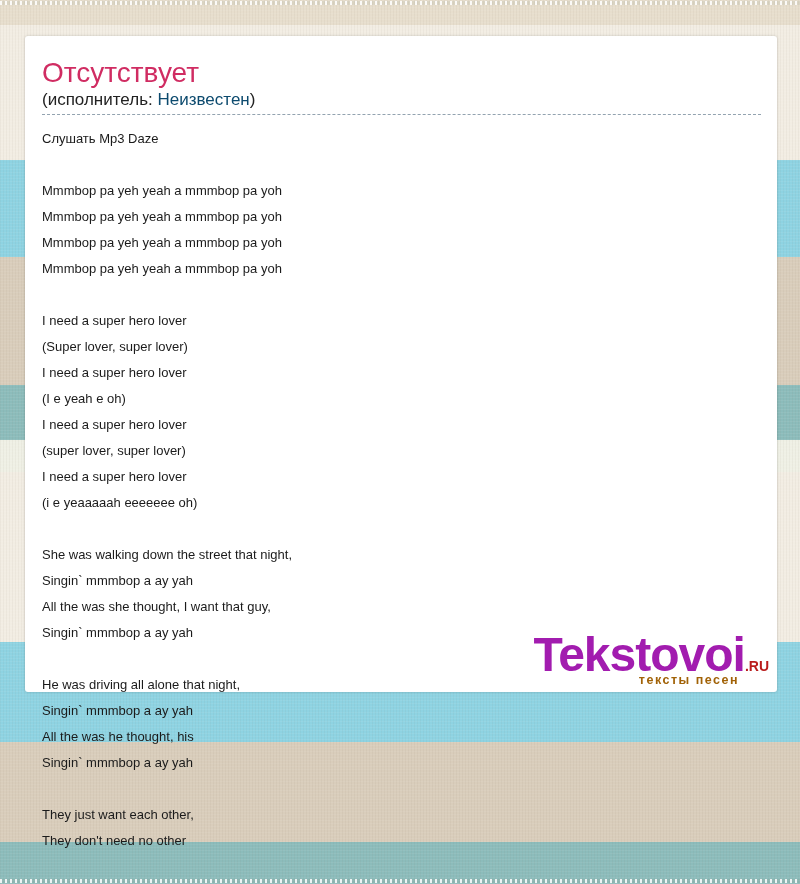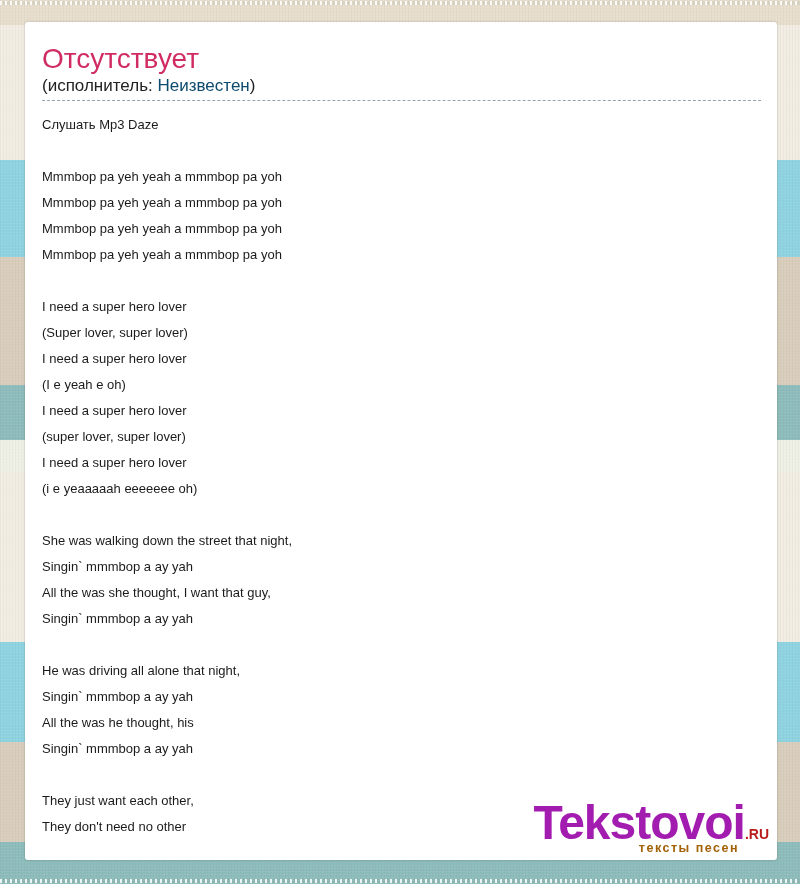--- a/index.html
+++ b/index.html
@@ -32,22 +32,22 @@
   }
   .dots-top, .dots-bottom {
     position: absolute; left: 0; right: 0; height: 4px; z-index: 2; pointer-events: none;
     background: repeating-linear-gradient(90deg,
       rgba(255,255,255,0.85) 0 2px, rgba(140,150,130,0.15) 2px 5px);
   }
   .dots-top { top: 1px; }
   .dots-bottom { bottom: 1px; }
 
   .panel {
-    position: absolute; left: 25px; top: 22px;
-    width: 752px; height: 838px;
+    position: absolute; left: 25px; top: 36px;
+    width: 752px; height: 656px;
     background: #ffffff;
     border-radius: 3px;
     box-shadow: 0 0 3px rgba(0,0,0,0.18);
     z-index: 3;
     box-sizing: border-box;
   }
   .panel-inner { padding: 20px 16px 0 17px; }
 
   .song-title {
     margin: 0;

